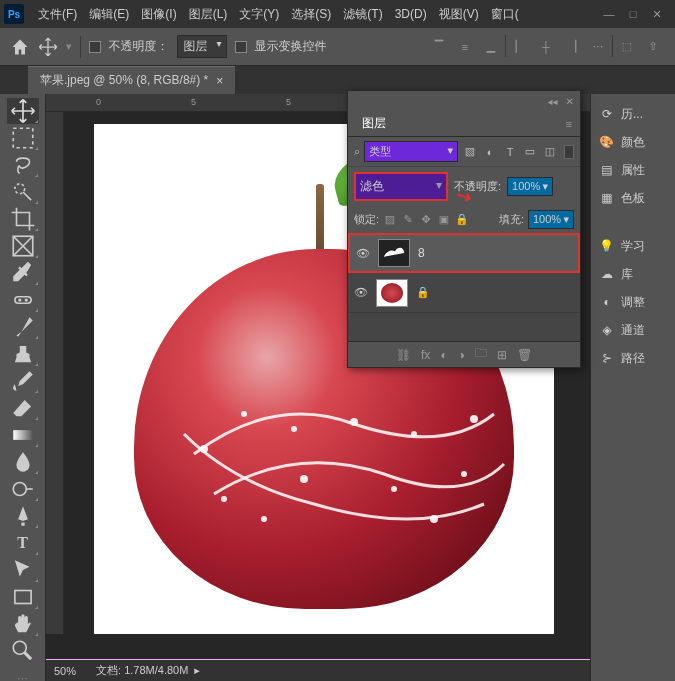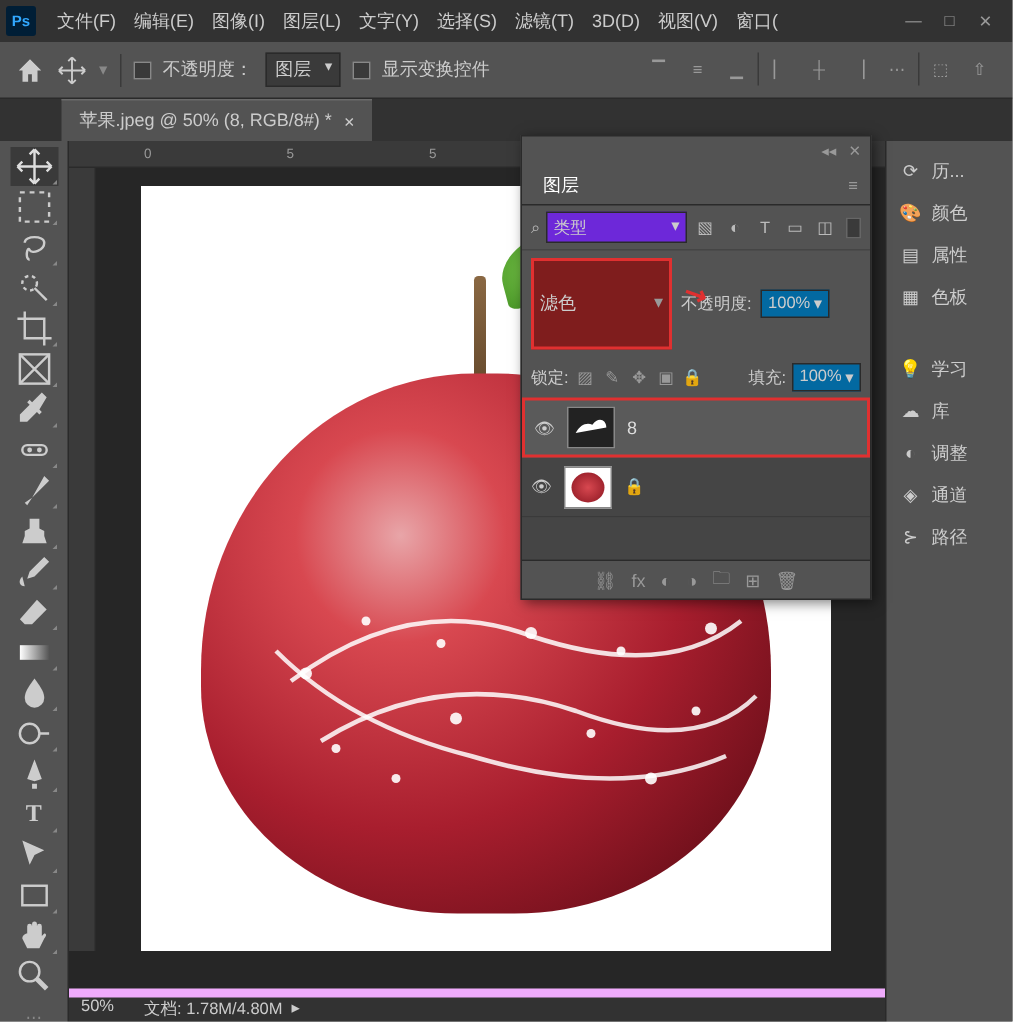--- a/index.html
+++ b/index.html
@@ -12,55 +12,55 @@
 .optbar{height:38px;background:#535353;display:flex;align-items:center;padding:0 10px;gap:8px;border-bottom:1px solid #2a2a2a}
 .opt-home{width:20px;height:20px;display:flex;align-items:center;justify-content:center}
 .opt-move{width:20px;height:20px;display:flex;align-items:center;justify-content:center}
 .opt-sep{width:1px;height:22px;background:#3a3a3a}
 .opt-check{width:12px;height:12px;border:1px solid #888;background:#3a3a3a}
 .opt-label{font-size:12px;color:#ccc}
 .opt-select{background:#3a3a3a;border:1px solid #2a2a2a;padding:2px 18px 2px 6px;font-size:12px;color:#ccc;position:relative}
 .opt-select::after{content:"▾";position:absolute;right:4px;top:2px;font-size:10px}
 .opt-icons{margin-left:auto;display:flex;gap:2px}
 .opt-icon{width:24px;height:24px;display:flex;align-items:center;justify-content:center;color:#999}
-.tabbar{height:28px;background:#323232;display:flex;align-items:flex-end;padding-left:41px}
+.tabbar{height:28px;background:#323232;display:flex;align-items:flex-end;padding-left:28px}
 .doc-tab{background:#535353;padding:5px 12px;font-size:12px;color:#ccc;display:flex;align-items:center;gap:8px;border-top:1px solid #6a6a6a}
 .workspace{display:flex;height:587px}
 .toolbar{width:46px;background:#535353;border-right:1px solid #2a2a2a;padding-top:4px}
 .tool{width:32px;height:26px;margin:0 auto 1px;display:flex;align-items:center;justify-content:center;color:#ccc;position:relative}
 .tool.active{background:#3a3a3a}
 .tool-tri{position:absolute;right:1px;bottom:1px;width:0;height:0;border-left:3px solid transparent;border-bottom:3px solid #888}
 .canvas-area{flex:1;background:#262626;position:relative;overflow:hidden}
 .ruler-h{height:18px;background:#3a3a3a;border-bottom:1px solid #2a2a2a;position:relative;font-size:9px;color:#999}
 .ruler-h span{position:absolute;top:3px}
 .canvas-wrap{display:flex}
 .ruler-v{width:18px;background:#3a3a3a;border-right:1px solid #2a2a2a}
 .canvas{margin:12px 0 0 30px;width:460px;height:510px;background:#fff;position:relative;overflow:hidden}
 .apple-body{position:absolute;bottom:25px;left:50%;transform:translateX(-50%);width:380px;height:360px;background:radial-gradient(ellipse at 35% 30%,#e8a5a8 0%,#d84850 20%,#a81e2e 55%,#6d0f1a 85%);border-radius:48% 48% 45% 45%/55% 55% 42% 42%}
 .apple-stem{position:absolute;top:60px;left:50%;transform:translateX(-8px);width:8px;height:90px;background:linear-gradient(#8a6843,#5e4428);border-radius:3px}
 .leaf{position:absolute;top:30px;left:52%;width:70px;height:45px;background:radial-gradient(#7ec94e,#4a9828);border-radius:60% 10% 60% 10%;transform:rotate(-15deg)}
 .splash{position:absolute;bottom:80px;left:60px;width:380px;height:220px;pointer-events:none}
 .splash::before,.splash::after{content:"";position:absolute;background:rgba(255,255,255,.8);border-radius:50%}
-.statusbar{position:absolute;bottom:0;left:0;right:0;height:22px;background:#323232;display:flex;padding:0 8px;font-size:11px;border-top:6px solid #f0abfc}
+.statusbar{position:absolute;bottom:0;left:0;right:0;height:22px;background:#323232;display:flex;align-items:center;padding:0 8px;font-size:11px;border-top:1px solid #f0abfc}
 .status-zoom{margin-right:20px}
 .right-dock{width:85px;background:#535353;border-left:1px solid #2a2a2a;padding:6px 4px}
 .dock-item{height:28px;display:flex;align-items:center;gap:6px;padding:0 4px;color:#ccc;font-size:12px}
 .dock-icon{width:16px;height:16px;display:flex;align-items:center;justify-content:center}
 
 .layers-panel{position:absolute;top:90px;left:347px;width:234px;background:#535353;border:1px solid #2a2a2a;box-shadow:2px 2px 8px rgba(0,0,0,.5)}
 .panel-header{height:20px;display:flex;align-items:center;justify-content:flex-end;padding:0 6px;gap:8px;color:#999;font-size:10px}
 .panel-tabs{height:26px;display:flex;align-items:center;border-bottom:1px solid #2a2a2a;padding:0 8px}
 .panel-tab{font-size:12px;color:#fff;padding:4px 6px}
 .panel-row{display:flex;align-items:center;gap:4px;padding:4px 6px;border-bottom:1px solid #454545}
 .filter-select{flex:1;background:#6d28d9;border:1px solid #2a2a2a;padding:2px 4px;font-size:11px;color:#ccc;position:relative}
 .filter-select::after{content:"▾";position:absolute;right:4px}
 .filter-icons{display:flex;gap:4px}
 .filter-icon{width:16px;height:16px;display:flex;align-items:center;justify-content:center;color:#bbb;font-size:11px}
 .blend-row{padding:5px 6px;display:flex;align-items:center;gap:6px}
-.blend-select{width:94px;background:#7f1d1d;border:2px solid #e03030;padding:20px 4px;font-size:12px;color:#ccc;position:relative}
+.blend-select{width:94px;background:#4c1d95;border:2px solid #e03030;padding:4px 4px;font-size:12px;color:#ccc;position:relative}
 .blend-select::after{content:"▾";position:absolute;right:4px;color:#999}
 .opac-label{font-size:11px;color:#ccc}
 .opac-val{background:#0369a1;border:1px solid #2a2a2a;padding:2px 4px;font-size:11px;width:46px;display:flex;justify-content:space-between}
 .lock-row{padding:4px 6px;display:flex;align-items:center;gap:4px;font-size:11px}
 .lock-icon{width:14px;height:14px;color:#999;display:flex;align-items:center;justify-content:center}
 .arrow-annotation{position:absolute;left:108px;top:94px;color:#e03030;font-size:18px;font-weight:bold;transform:rotate(-25deg)}
 .layer-list{background:#454545}
 .layer-item{display:flex;align-items:center;height:40px;padding:0 6px;gap:8px;border-bottom:1px solid #3a3a3a}
 .layer-item.selected{background:#5a5a5a;border:2px solid #e03030}
 .layer-eye{width:14px;color:#ccc}

